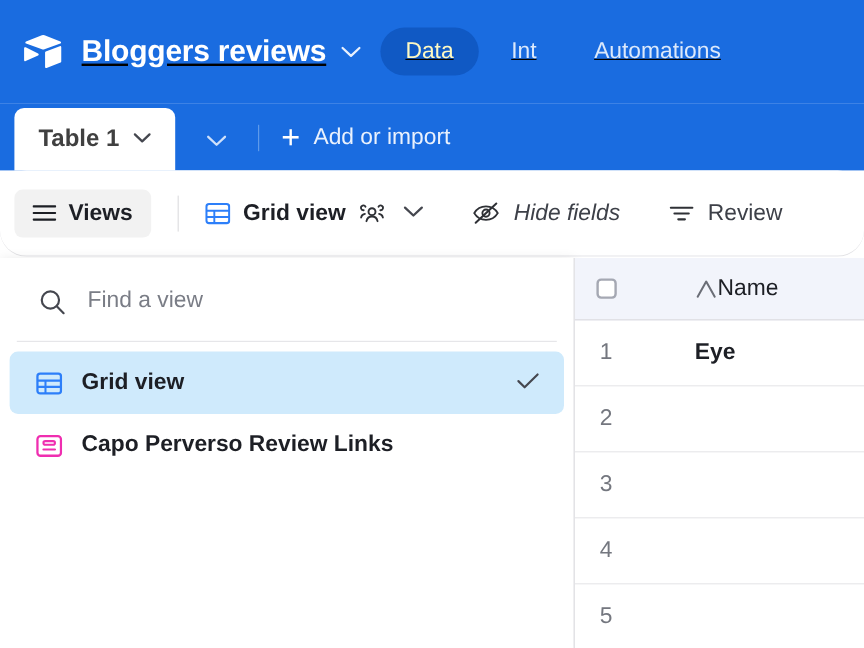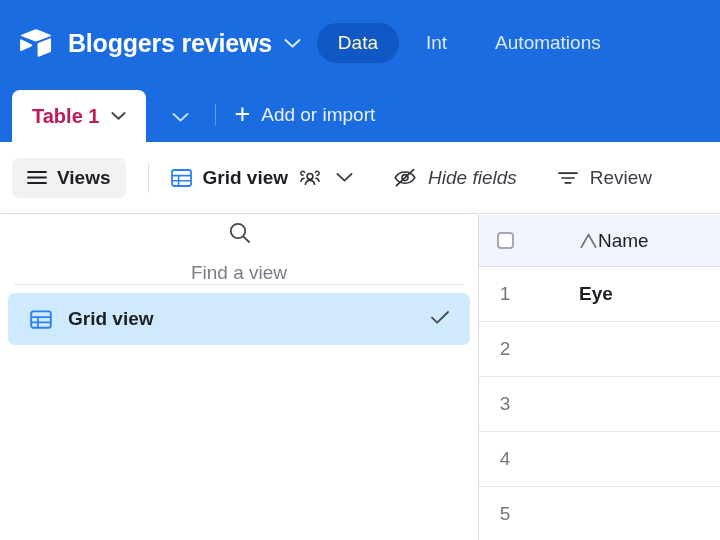--- a/index.html
+++ b/index.html
@@ -25,20 +25,21 @@
   .topbar {
     position: absolute;
     left: 0; top: 0;
     width: 720px;
     height: 86px;
     background: #1a6ce0;
     display: flex;
     align-items: center;
     padding-left: 18px;
     box-sizing: border-box;
+    text-decoration: underline;
   }
   .brand-logo {
     width: 36px;
     height: 36px;
     flex: 0 0 auto;
     margin-right: 14px;
     display: flex;
     align-items: center;
     justify-content: center;
   }
@@ -91,21 +92,21 @@
     height: 52px;
     display: flex;
     align-items: center;
     padding: 0 20px;
     margin-left: 12px;
     box-sizing: border-box;
   }
   .table-tab-label {
     font-size: 20px;
     font-weight: bold;
-    color: #be185d;
+    color: #404040;
     white-space: nowrap;
   }
   .table-tab-chevron {
     font-size: 16px;
     color: #45474f;
     margin-left: 12px;
     line-height: 1;
   }
   .tabstrip-chevron {
     color: #cfe0fa;
@@ -144,20 +145,21 @@
     position: absolute;
     left: 0; top: 142px;
     width: 720px;
     height: 72px;
     background: #ffffff;
     border-bottom: 1px solid #e3e3e6;
     display: flex;
     align-items: center;
     padding-left: 12px;
     box-sizing: border-box;
+    border-radius: 22px;
   }
   .views-btn {
     display: flex;
     align-items: center;
     background: #f2f2f2;
     border-radius: 7px;
     padding: 9px 15px;
     gap: 10px;
   }
   .views-btn-label {
@@ -201,21 +203,20 @@
     box-shadow: 0 2px 10px rgba(0,0,0,0.10);
     box-sizing: border-box;
     padding-top: 6px;
   }
   .find-view-row {
     display: flex;
     align-items: center;
     height: 60px;
     padding: 0 32px;
     gap: 18px;
-    flex-direction: column;
   }
   .find-view-placeholder {
     font-size: 19px;
     color: #7a7d86;
   }
   .panel-sep {
     height: 1px;
     background: #e6e6e9;
     margin: 3px 14px 8px 14px;
   }
@@ -435,20 +436,30 @@
         </svg>
       </span>
       <span class="view-item-label">Grid view</span>
       <span class="view-check">
         <svg width="20" height="15" viewBox="0 0 20 15" aria-hidden="true">
           <path d="M2 7.6 7.2 12.7 18 2" fill="none" stroke="#45474f" stroke-width="1.8" stroke-linecap="round" stroke-linejoin="round"></path>
         </svg>
       </span>
     </div>
 
+    <div class="view-item">
+      <span class="icon">
+        <svg width="22" height="21" viewBox="0 0 22 21" aria-hidden="true">
+          <rect x="1.2" y="2.4" width="19.6" height="16.4" rx="2.6" fill="none" stroke="#ef2eb0" stroke-width="1.9"></rect>
+          <rect x="6.2" y="6.6" width="9.6" height="3.1" rx="1.5" fill="none" stroke="#ef2eb0" stroke-width="1.7"></rect>
+          <path d="M6.2 13.6h9.6" stroke="#ef2eb0" stroke-width="1.8" stroke-linecap="round"></path>
+        </svg>
+      </span>
+      <span class="view-item-label">Capo Perverso Review Links</span>
+    </div>
   </div>
 
   <div class="grid">
     <div class="grid-header">
       <div class="grid-check-cell">
         <div class="hdr-checkbox"></div>
       </div>
       <div class="grid-field-cell">
         <span class="icon">
           <svg width="19" height="18" viewBox="0 0 19 18" aria-hidden="true">

